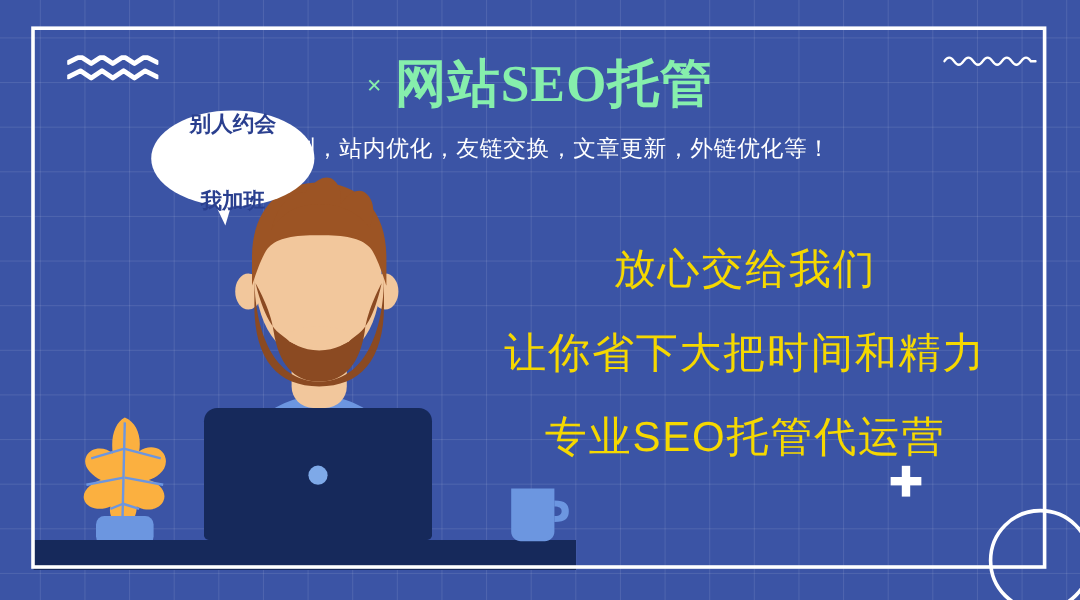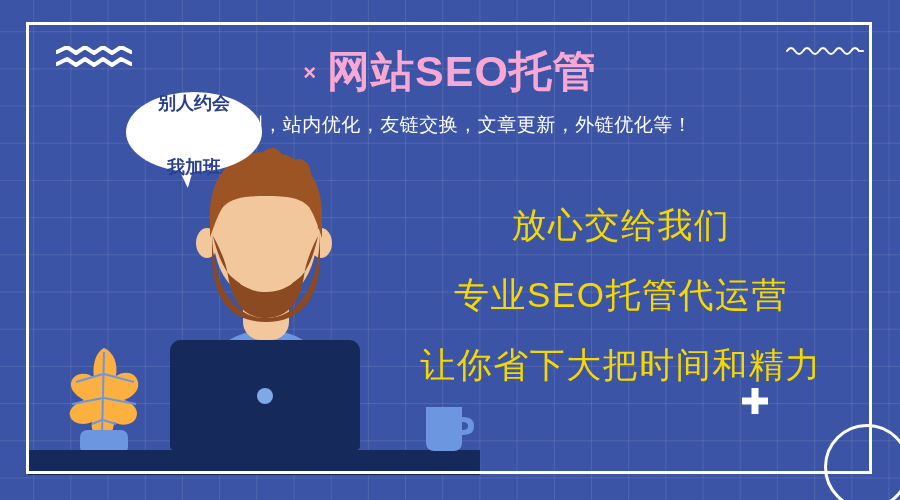--- a/index.html
+++ b/index.html
@@ -73,26 +73,27 @@
     height: 26px;
   }
 
   
   #title-row {
     position: absolute;
     left: 0;
     top: 46px;
     width: 900px;
     text-align: center;
-    color: #f9a8d4;
+    color: #86efac;
     font-size: 43px;
     line-height: 50px;
     font-weight: 700;
     letter-spacing: 1px;
     white-space: nowrap;
+    font-family: Liberation Serif, serif;
   }
   #title-x {
     font-size: 22px;
     font-weight: 700;
     vertical-align: 6px;
     margin-right: 10px;
   }
   #subtitle {
     position: absolute;
     left: 0;
@@ -292,17 +293,17 @@
   </div>
 
   <div id="title-row">
     <span id="title-x">×</span><span>网站SEO托管</span>
   </div>
 
   <div id="subtitle">含：SEO检测，站内优化，友链交换，文章更新，外链优化等！</div>
 
   <div id="slogans">
     <div class="slogan">放心交给我们</div>
+    <div class="slogan">让你省下大把时间和精力</div>
     <div class="slogan">专业SEO托管代运营</div>
-    <div class="slogan">让你省下大把时间和精力</div>
   </div>
 
 </div>
 
 </body></html>

